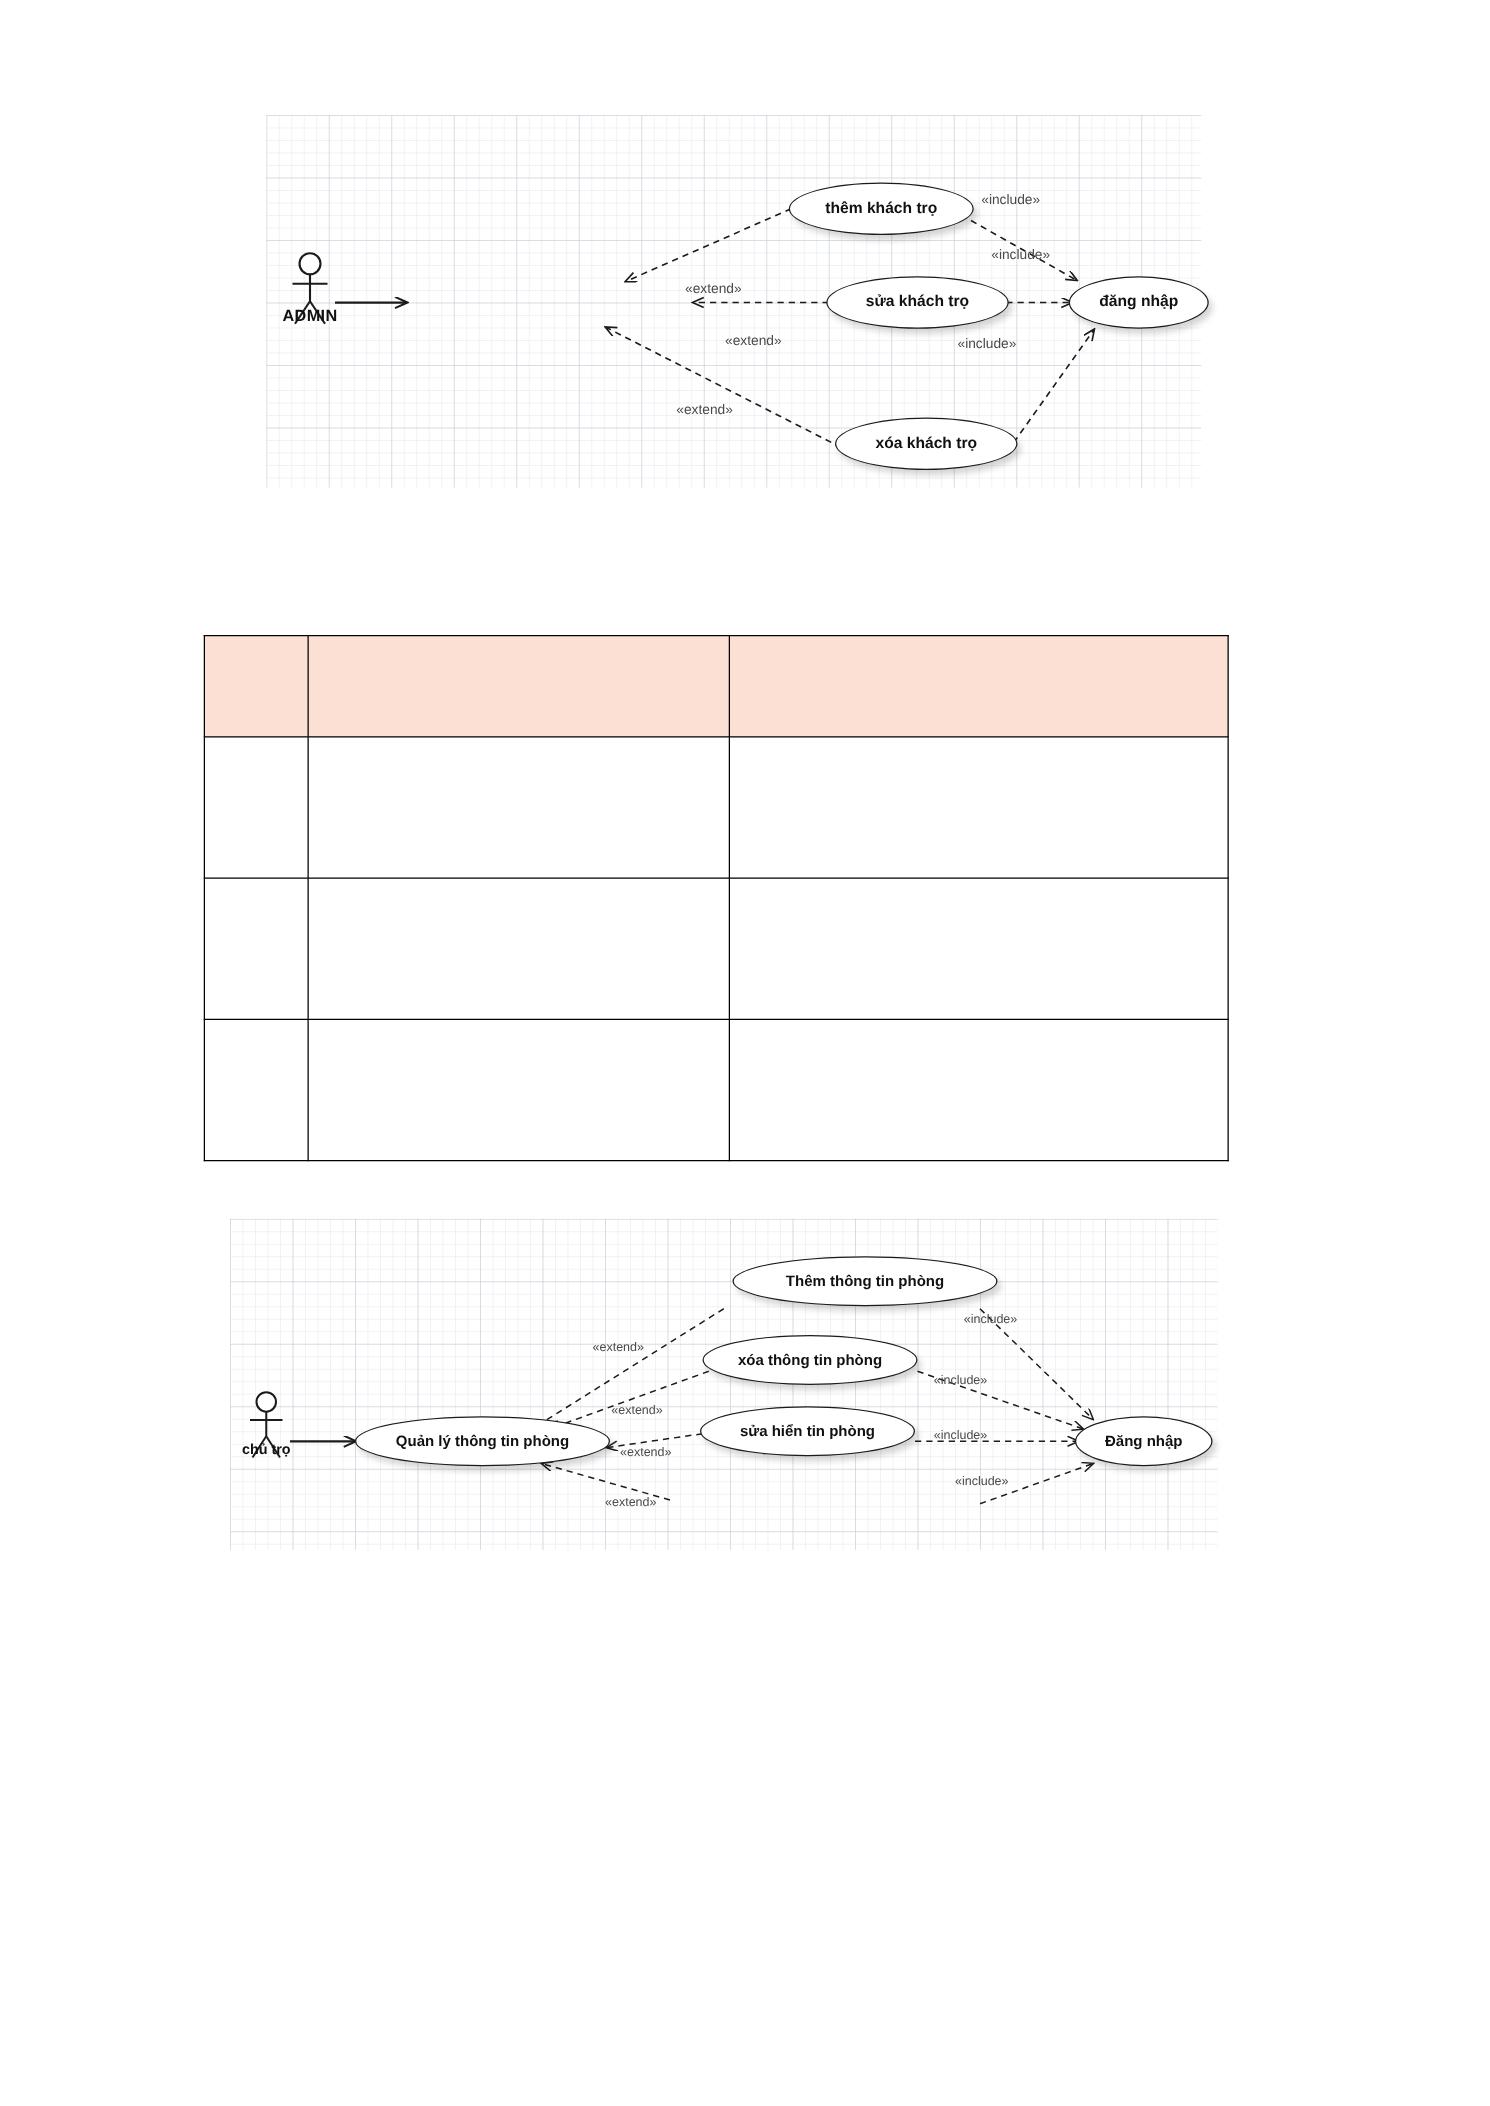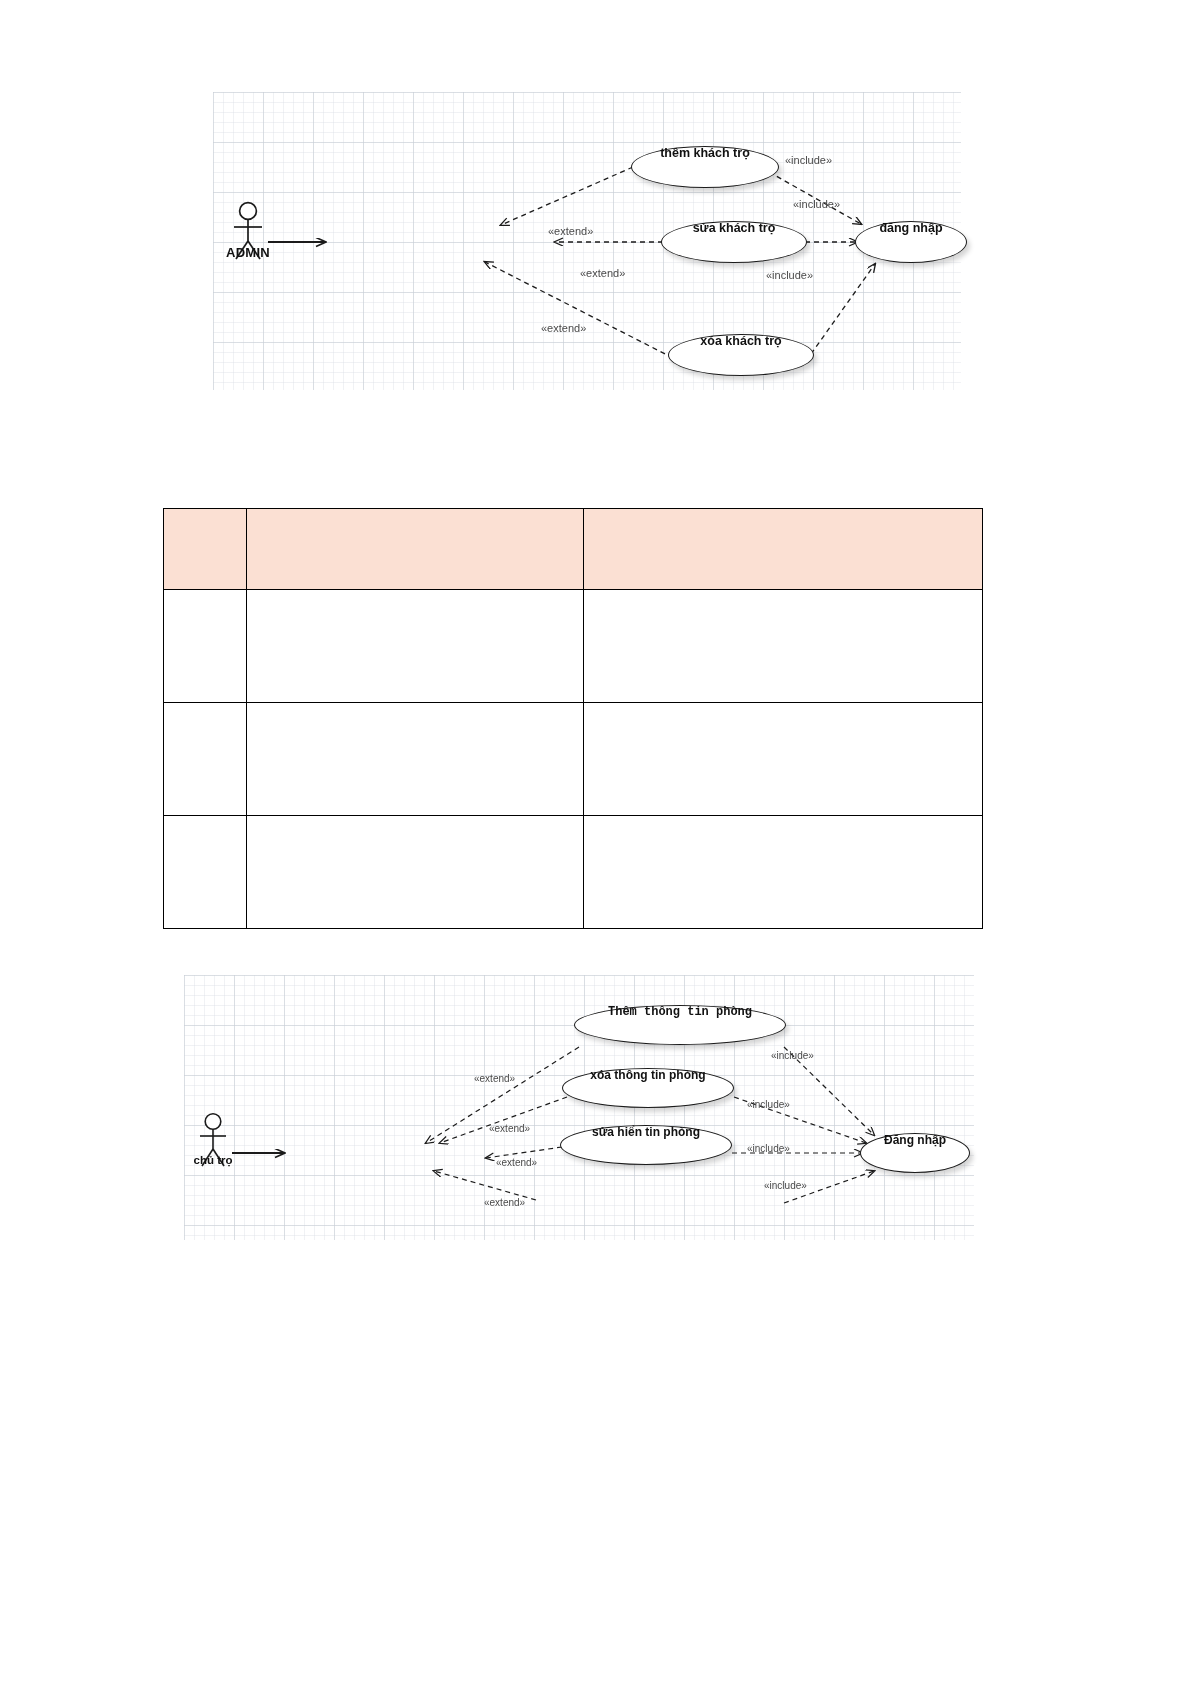--- a/index.html
+++ b/index.html
@@ -22,21 +22,21 @@
     background-size:50px 50px,50px 50px,10px 10px,10px 10px;
   }
   #diagram-usecase-khachtro{left:213px;top:92px;width:748px;height:298px;}
   #diagram-usecase-phong{left:184px;top:975px;width:790px;height:265px;}
 
   .diagram svg{position:absolute;left:0;top:0;width:100%;height:100%;overflow:visible;}
 
   
   .uc{
     position:absolute;
-    display:flex;align-items:flex-start;justify-content:center;
+    display:flex;align-items:center;justify-content:center;
     border:1.7px solid #1b1b1b;
     border-radius:50%;
     background:#fff;
     box-shadow:3px 4px 5px rgba(0,0,0,.17);
     text-align:center;
     font-weight:bold;
     color:#111;
     line-height:1.05;
     white-space:nowrap;
     box-sizing:border-box;
@@ -205,22 +205,25 @@
       <svg width="42" height="58" viewBox="0 0 42 58">
         <circle cx="21" cy="9.5" r="7.8" fill="#fff" stroke="#1b1b1b" stroke-width="1.6"></circle>
         <line x1="21" y1="17.3" x2="21" y2="37" stroke="#1b1b1b" stroke-width="1.6"></line>
         <line x1="8" y1="24" x2="34" y2="24" stroke="#1b1b1b" stroke-width="1.6"></line>
         <line x1="21" y1="37" x2="10" y2="54" stroke="#1b1b1b" stroke-width="1.6"></line>
         <line x1="21" y1="37" x2="32" y2="54" stroke="#1b1b1b" stroke-width="1.6"></line>
       </svg>
       <span class="label">chủ trọ</span>
     </div>
 
-
-    <div class="uc d2" style="left:390px;top:30px;width:212px;height:40px;font-family:Liberation Mono, monospace;">
+    <div class="uc d2" style="left:100px;top:158px;width:204px;height:40px;">
+      <span>Quản lý thông tin phòng</span>
+    </div>
+
+    <div class="uc d2" style="left:402px;top:30px;width:212px;height:40px;">
       <span>Thêm   thông tin phòng</span>
     </div>
 
     <div class="uc d2" style="left:378px;top:93px;width:172px;height:40px;">
       <span>xóa thông tin phòng</span>
     </div>
 
     <div class="uc d2" style="left:376px;top:150px;width:172px;height:40px;">
       <span>sửa hiển tin phòng</span>
     </div>

